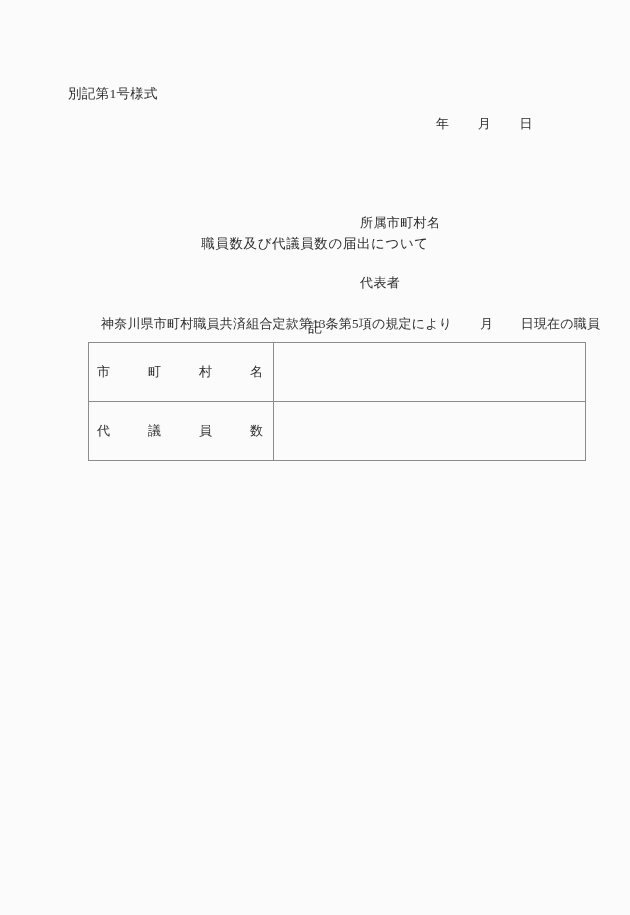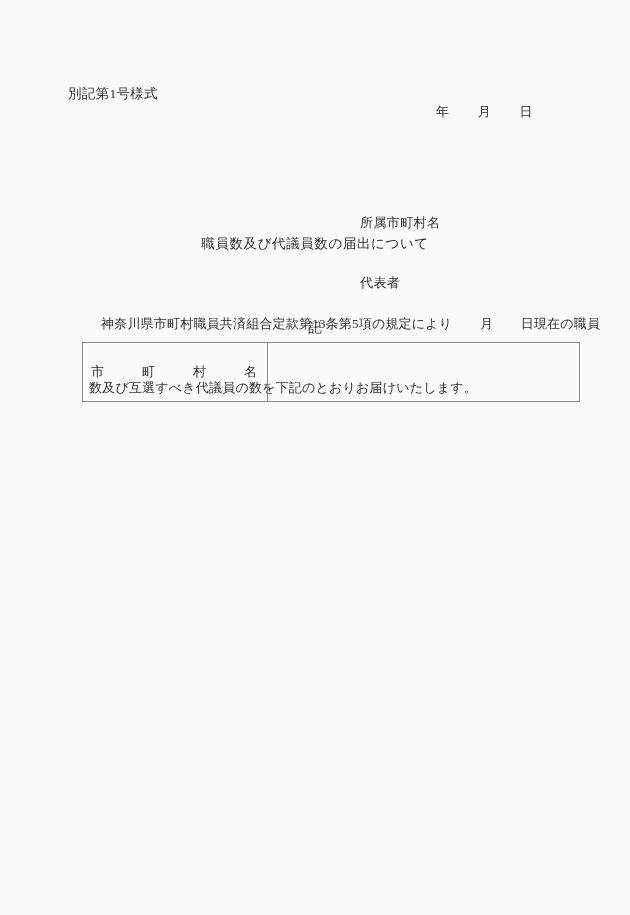--- a/index.html
+++ b/index.html
@@ -35,21 +35,21 @@
   .form-id {
     left: 68px;
     top: 84px;
     font-size: 13.5px;
     letter-spacing: 0.3px;
   }
 
   
   .date-line {
     left: 436px;
-    top: 103px;
+    top: 115px;
     font-size: 13px;
     letter-spacing: 0.3px;
   }
 
   
   .addressee {
     left: 110px;
     top: 140px;
     font-size: 13.5px;
     letter-spacing: 0.3px;
@@ -99,21 +99,21 @@
     left: 0;
     top: 318px;
     width: 630px;
     text-align: center;
     font-size: 13.5px;
   }
 
   
   .form-table {
     position: absolute;
-    left: 82px;
+    left: 88px;
     top: 342px;
     width: 477px;
     border-collapse: collapse;
     table-layout: fixed;
   }
   .form-table td {
     border: 1px solid #8c8c8c;
     padding: 0;
     vertical-align: middle;
   }
@@ -148,29 +148,34 @@
 
   <div class="abs sender">
     <div class="sender-line">所属市町村名</div>
     <div class="sender-line">代表者</div>
   </div>
 
   <div class="abs doc-title">職員数及び代議員数の届出について</div>
 
   <div class="abs body-para">
     <span class="line-1">神奈川県市町村職員共済組合定款第13条第5項の規定により        月        日現在の職員</span>
-    <span class="line-2">数及び互選すべき代議員の数を下記のとおりお届けいたします。</span>
   </div>
 
   <div class="abs ki-mark">記</div>
 
   <table class="form-table">
     <tbody>
       <tr>
         <td class="label-cell">
           <span class="lbl">市　町　村　名</span>
         </td>
         <td class="value-cell"></td>
       </tr>
+      <tr>
+        <td class="label-cell">
+          <span class="lbl">代　議　員　数</span>
+        </td>
+        <td class="value-cell"></td>
+      </tr>
     </tbody>
   </table>
 
 </div>
 
 </body></html>

